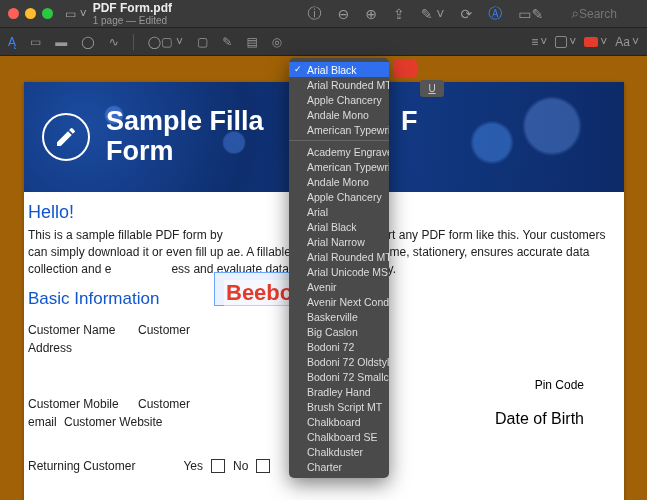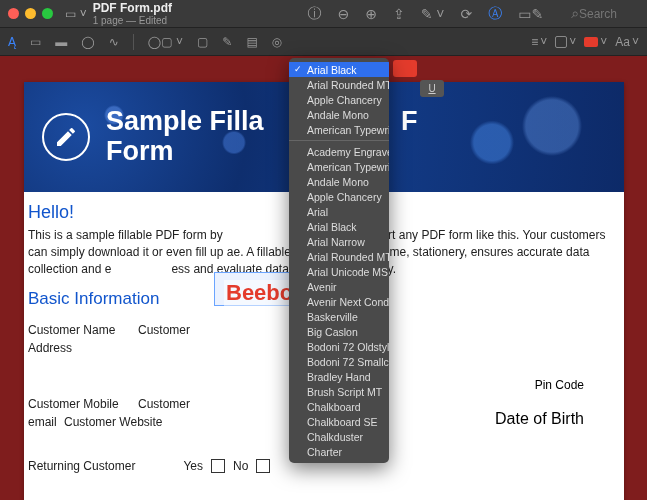--- a/index.html
+++ b/index.html
@@ -21,21 +21,21 @@
 .toolbar-icons span { font-size: 14px; cursor: pointer; }
 .search-wrap { display: flex; align-items: center; margin-left: 12px; color: #777; font-size: 12px; }
 .search-wrap input { background: transparent; border: none; color: #999; font-size: 12px; width: 60px; outline: none; }
 
 
 .markup-bar { height: 28px; background: #353535; display: flex; align-items: center; padding: 0 8px; gap: 14px; border-bottom: 1px solid #222; }
 .markup-bar span { color: #999; font-size: 12px; cursor: pointer; }
 .markup-bar .sep { width: 1px; height: 16px; background: #555; }
 
 
-.doc-area { position: absolute; top: 56px; left: 0; right: 0; bottom: 0; background: #7f1d1d; overflow: hidden; }
+.doc-area { position: absolute; top: 56px; left: 0; right: 0; bottom: 0; background: #a16207; overflow: hidden; }
 .page { position: absolute; top: 26px; left: 24px; width: 600px; height: 700px; background: #fff; box-shadow: 0 1px 4px rgba(0,0,0,0.3); }
 
 
 .banner { height: 110px; background: radial-gradient(circle at 10% 40%, #1b4ba0 0%, #0e2e6e 30%, #123a85 55%, #0d2a68 100%); display: flex; align-items: center; padding: 0 18px; color: #fff; position: relative; }
 .banner::before { content: ""; position: absolute; inset: 0; background:
   radial-gradient(circle at 15% 30%, rgba(80,130,220,0.6) 0 8px, transparent 10px),
   radial-gradient(circle at 35% 55%, rgba(60,110,200,0.6) 0 10px, transparent 12px),
   radial-gradient(circle at 55% 35%, rgba(80,130,220,0.55) 0 9px, transparent 11px),
   radial-gradient(circle at 78% 55%, rgba(60,120,210,0.6) 0 18px, transparent 22px),
   radial-gradient(circle at 88% 40%, rgba(100,150,230,0.4) 0 26px, transparent 30px);
@@ -223,20 +223,21 @@
     <div class="font-item">Apple Chancery</div>
     <div class="font-item">Arial</div>
     <div class="font-item">Arial Black</div>
     <div class="font-item">Arial Narrow</div>
     <div class="font-item">Arial Rounded MT Bold</div>
     <div class="font-item">Arial Unicode MS</div>
     <div class="font-item">Avenir</div>
     <div class="font-item">Avenir Next Condensed</div>
     <div class="font-item">Baskerville</div>
     <div class="font-item">Big Caslon</div>
+    <div class="font-item">Bodoni 72</div>
     <div class="font-item">Bodoni 72 Oldstyle</div>
     <div class="font-item">Bodoni 72 Smallcaps</div>
     <div class="font-item">Bradley Hand</div>
     <div class="font-item">Brush Script MT</div>
     <div class="font-item">Chalkboard</div>
     <div class="font-item">Chalkboard SE</div>
     <div class="font-item">Chalkduster</div>
     <div class="font-item">Charter</div>
   </div>
 

